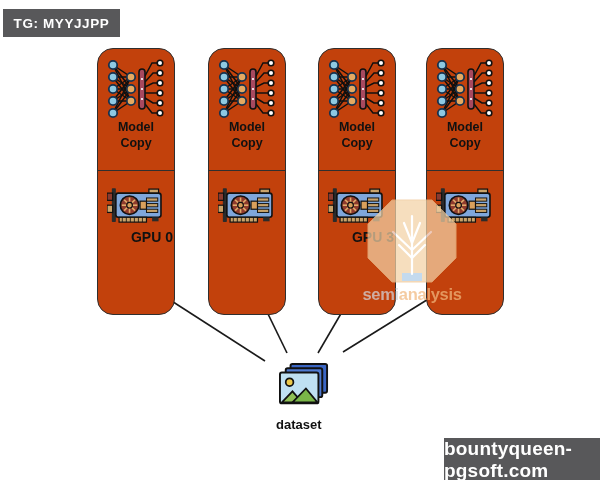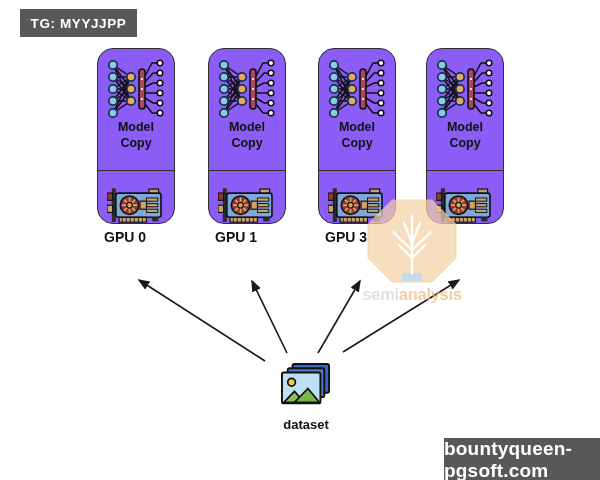--- a/index.html
+++ b/index.html
@@ -1,34 +1,34 @@
 <!DOCTYPE html>
 <html><head>
 <meta charset="utf-8">
 <style>
   html,body{margin:0;padding:0;background:#ffffff;}
   #stage{position:relative;width:600px;height:480px;background:#ffffff;overflow:hidden;
          font-family:"Liberation Sans",sans-serif;}
   .badge{position:absolute;background:#58585a;color:#ffffff;font-weight:bold;
          display:flex;align-items:center;justify-content:center;letter-spacing:.6px;}
-  #badge-tl{left:3px;top:9px;width:117px;height:28px;font-size:13.5px;margin-left:17px;}
+  #badge-tl{left:3px;top:9px;width:117px;height:28px;font-size:13.5px;}
   #badge-br{left:415px;top:438px;width:173px;height:44px;font-size:19px;letter-spacing:.2px;margin-left:29px;}
-  .gpu-box{position:absolute;top:48px;width:78px;height:176px;box-sizing:border-box;
-           border:1.6px solid #2f2f2f;border-radius:16px;background:#8b5cf6;}
+  .gpu-box{position:absolute;top:48px;width:78px;height:267px;box-sizing:border-box;
+           border:1.6px solid #2f2f2f;border-radius:16px;background:#c2410c;}
   .box-0{left:97px}.box-1{left:208px}.box-2{left:318px}.box-3{left:426px}
   .nn-icon{position:absolute;top:9px;left:50%;transform:translateX(-50%);}
   .model-label{position:absolute;top:70px;left:0;width:100%;text-align:center;
                font-size:12.5px;font-weight:bold;color:#111;line-height:16px;
                padding:0 14px;box-sizing:border-box;}
   .divider{position:absolute;top:121px;left:0;width:100%;border-top:1.6px solid #2f2f2f;}
   .gpu-icon{position:absolute;top:136px;left:50%;transform:translateX(-50%);}
-  .gpu-label{position:absolute;top:180px;left:6px;width:100%;text-align:left;
+  .gpu-label{position:absolute;top:180px;left:16px;width:100%;text-align:center;
              font-size:14px;font-weight:bold;color:#111;}
   #arrows{position:absolute;left:0;top:0;width:600px;height:480px;pointer-events:none;}
-  #dataset{position:absolute;left:276px;top:362px;width:60px;text-align:center;}
+  #dataset{position:absolute;left:276px;top:362px;width:60px;}
   #dataset .ds-label{font-size:13px;font-weight:bold;color:#111;margin-top:1px;}
   #watermark{position:absolute;left:362px;top:196px;width:100px;height:112px;
              opacity:.72;pointer-events:none;z-index:5;}
   .wm-text{font-size:16.5px;font-weight:bold;letter-spacing:-.3px;}
 </style>
 </head>
 <body>
 
 <div id="stage">
 
@@ -203,21 +203,20 @@
           <line x1="28" y1="29" x2="28" y2="34.5"></line>
         <line x1="24" y1="25" x2="18.5" y2="25"></line>
           <line x1="32" y1="25" x2="37.5" y2="25"></line>
         <line x1="25.2" y1="22.2" x2="21.3" y2="18.3"></line>
           <line x1="30.8" y1="27.8" x2="34.7" y2="31.7"></line>
         <line x1="25.2" y1="27.8" x2="21.3" y2="31.7"></line>
           <line x1="30.8" y1="22.2" x2="34.7" y2="18.3"></line>
       </g>
       <circle cx="28" cy="25" r="3.5" fill="#d9a05c" stroke="#111" stroke-width="1.5"></circle>
     </svg>
-    <div class="gpu-label">GPU 1</div>
   </div>
 
   <div class="gpu-box box-2">
     <svg class="nn-icon" width="60" height="62" viewBox="0 0 60 62">
       <g stroke="#101010" stroke-width="1.5">
         <line x1="7" y1="7" x2="25" y2="19"></line>
           <line x1="7" y1="7" x2="25" y2="31"></line>
           <line x1="7" y1="7" x2="25" y2="43"></line>
         <line x1="7" y1="19" x2="25" y2="19"></line>
           <line x1="7" y1="19" x2="25" y2="31"></line>

